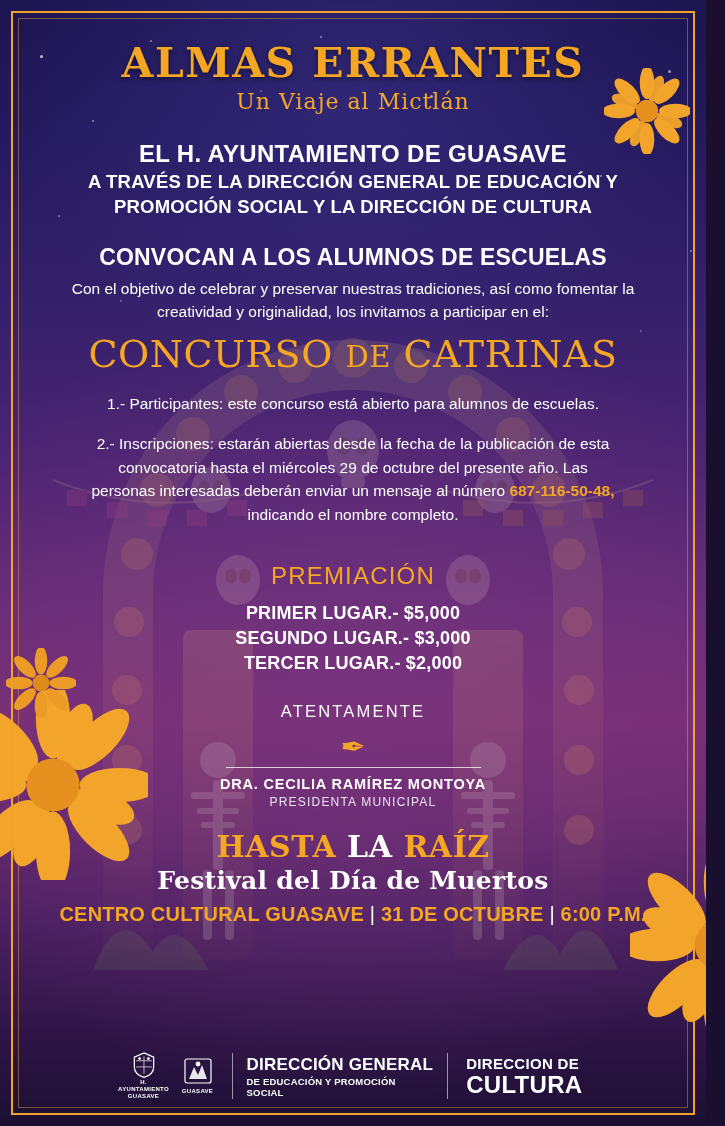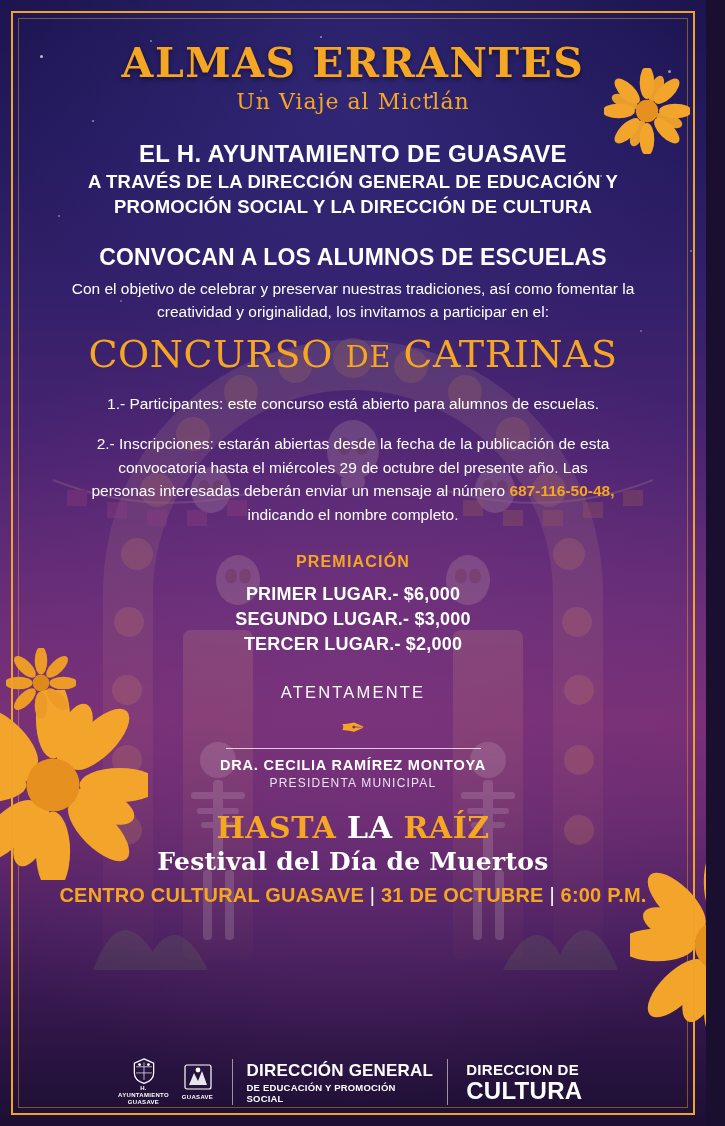--- a/index.html
+++ b/index.html
@@ -146,24 +146,24 @@
     line-height: 1.52;
     margin-top: 16px;
     padding: 0 48px;
   }
   .phone {
     color: #f5a623;
     font-weight: bold;
   }
 
   .premiacion-heading {
-    font-size: 16px;
-    font-weight: bold;
-    color: #f5a623;
-    margin-top: 27px;
+    font-size: 24px;
+    font-weight: normal;
+    color: #f5a623;
+    margin-top: 36px;
     letter-spacing: 1.2px;
   }
   .prize {
     font-size: 18px;
     font-weight: bold;
     margin-top: 4px;
     letter-spacing: 0.2px;
   }
   .prize.first { margin-top: 13px; }
 
@@ -222,21 +222,21 @@
     color: #f5a623;
     margin-top: 8px;
     letter-spacing: 0.2px;
   }
   .fest-info .sep { color: #ffffff; font-weight: normal; }
 
   
   .footer {
     position: absolute;
     left: 0; right: 0;
-    bottom: 20px;
+    bottom: 26px;
     z-index: 5;
     display: flex;
     align-items: center;
     justify-content: center;
     gap: 14px;
   }
   .crest {
     width: 40px; height: 48px;
     display: flex; flex-direction: column;
     align-items: center; justify-content: center;
@@ -501,21 +501,21 @@
 
 
     <div class="base-item">1.- Participantes: este concurso está abierto para alumnos de escuelas.</div>
 
     <div class="base-item">
       <span>2.- Inscripciones: estarán abiertas desde la fecha de la publicación de esta convocatoria hasta el miércoles 29 de octubre del presente año. Las personas interesadas deberán enviar un mensaje al número </span><span class="phone">687-116-50-48,</span><span> indicando el nombre completo.</span>
     </div>
 
 
     <div class="premiacion-heading">PREMIACIÓN</div>
-    <div class="prize first">PRIMER LUGAR.- $6,000</div>
+    <div class="prize first">PRIMER LUGAR.- $5,000</div>
     <div class="prize">SEGUNDO LUGAR.- $3,000</div>
     <div class="prize">TERCER LUGAR.- $2,000</div>
 
     <div class="atentamente">ATENTAMENTE</div>
     <div class="signature-mark">✒</div>
     <div class="sign-rule"></div>
     <div class="signer-name">DRA. CECILIA RAMÍREZ MONTOYA</div>
     <div class="signer-role">PRESIDENTA MUNICIPAL</div>
 
     <div class="fest-title">

